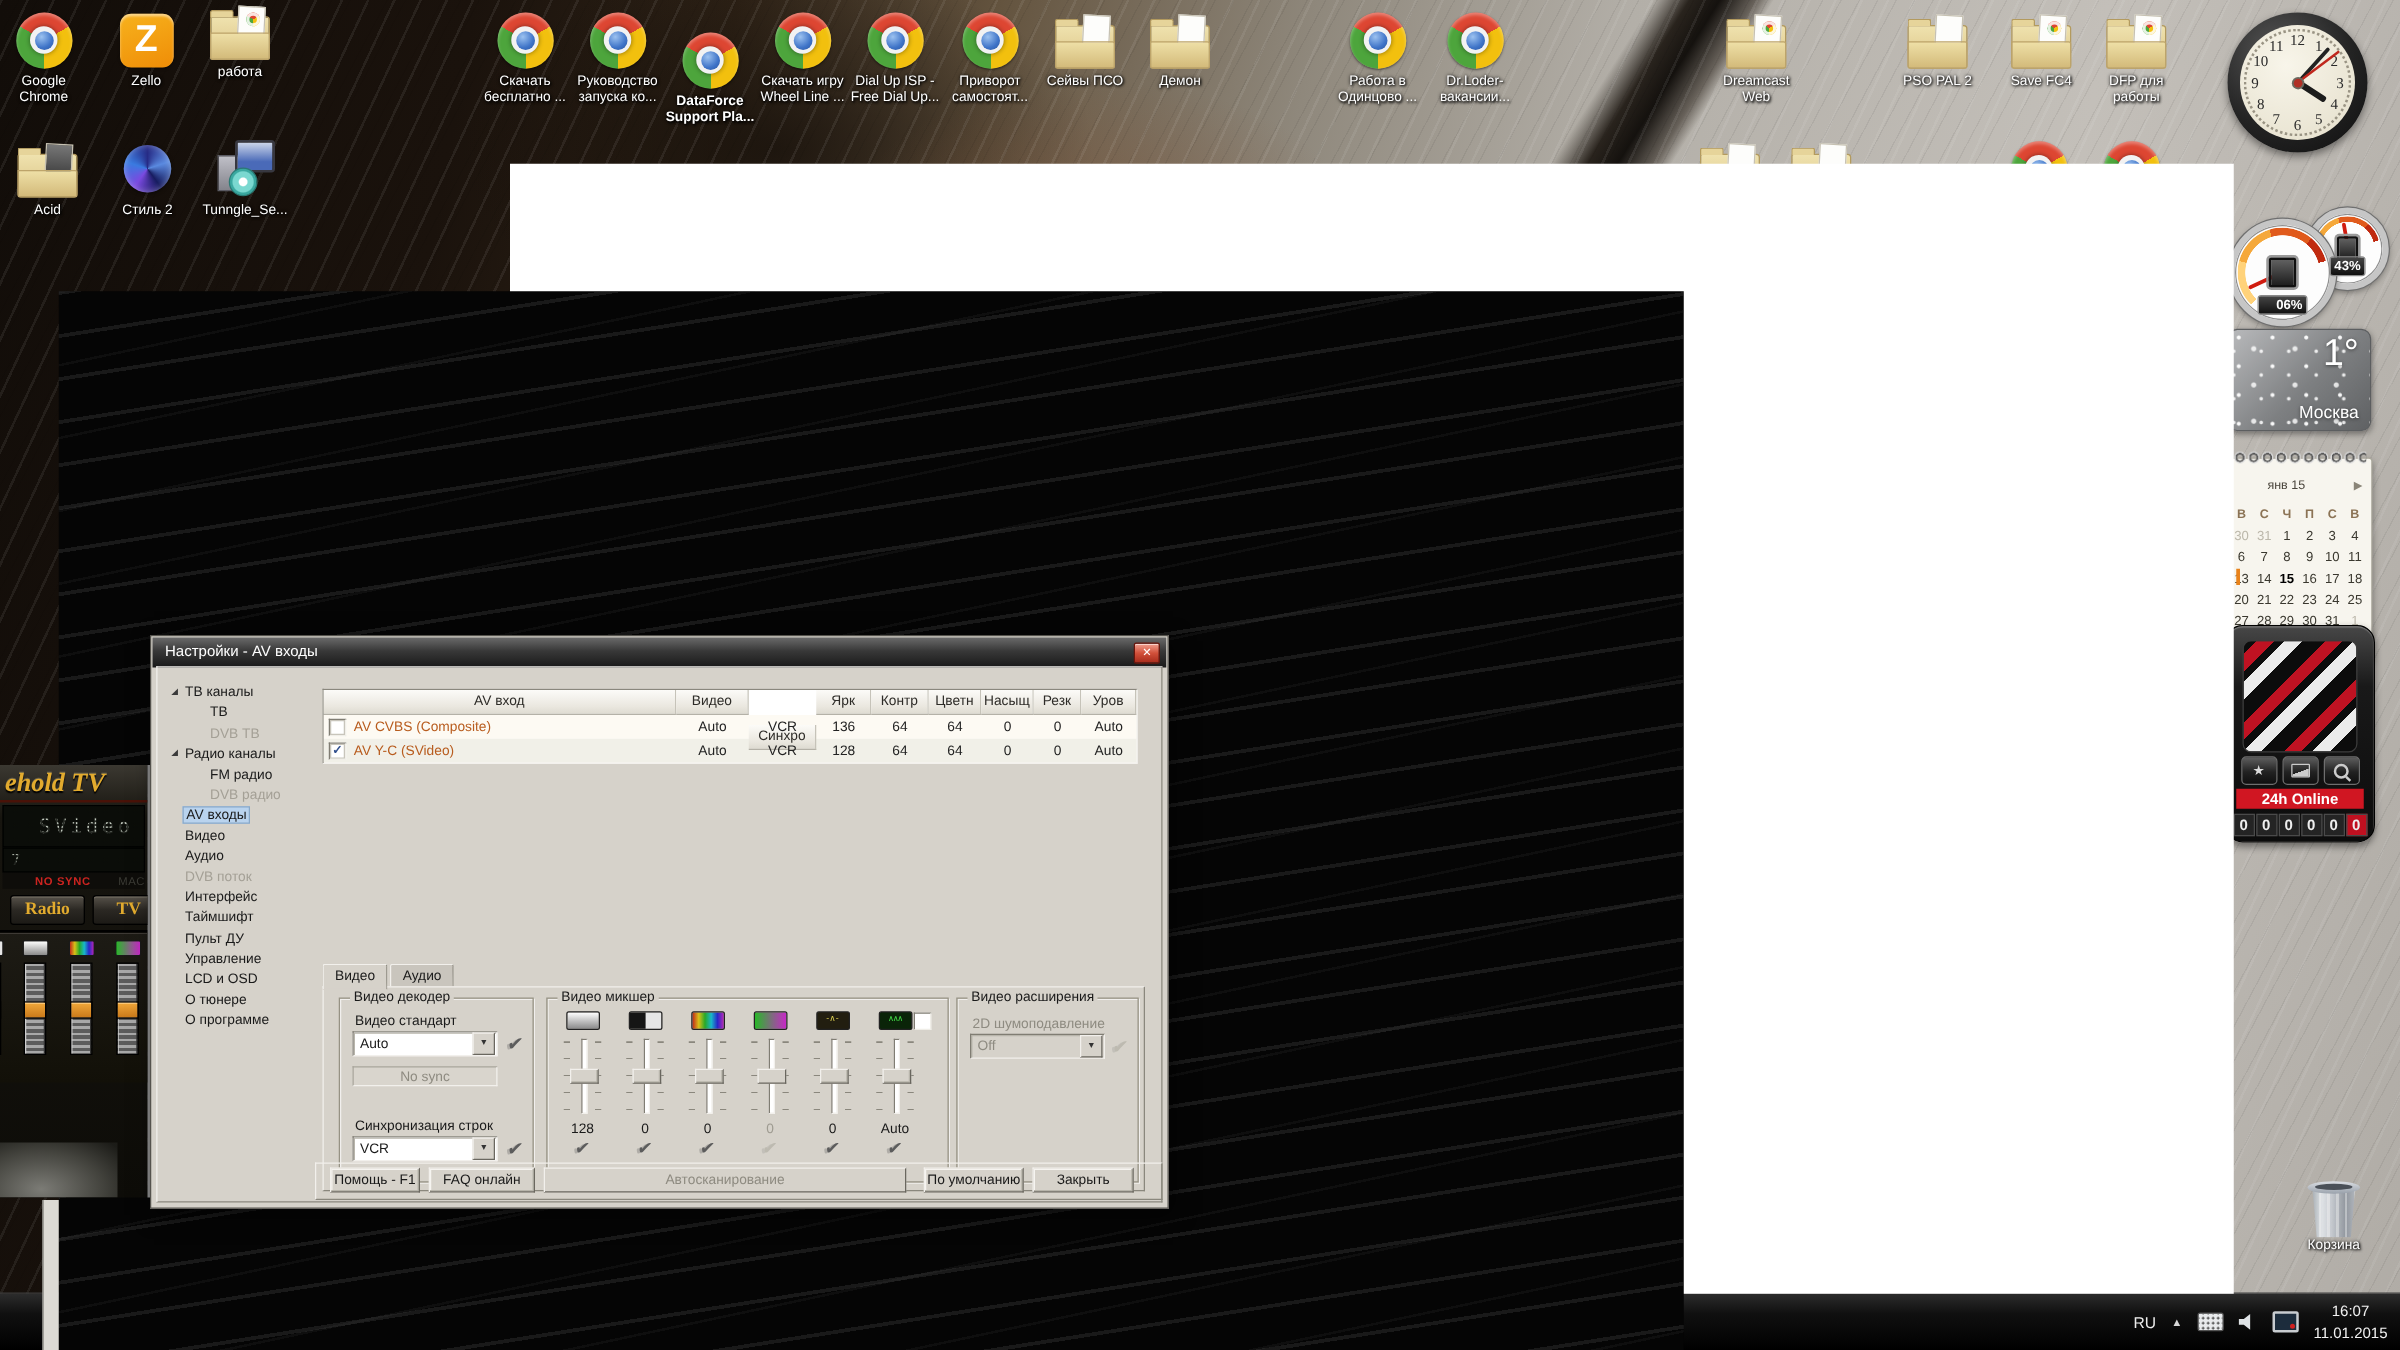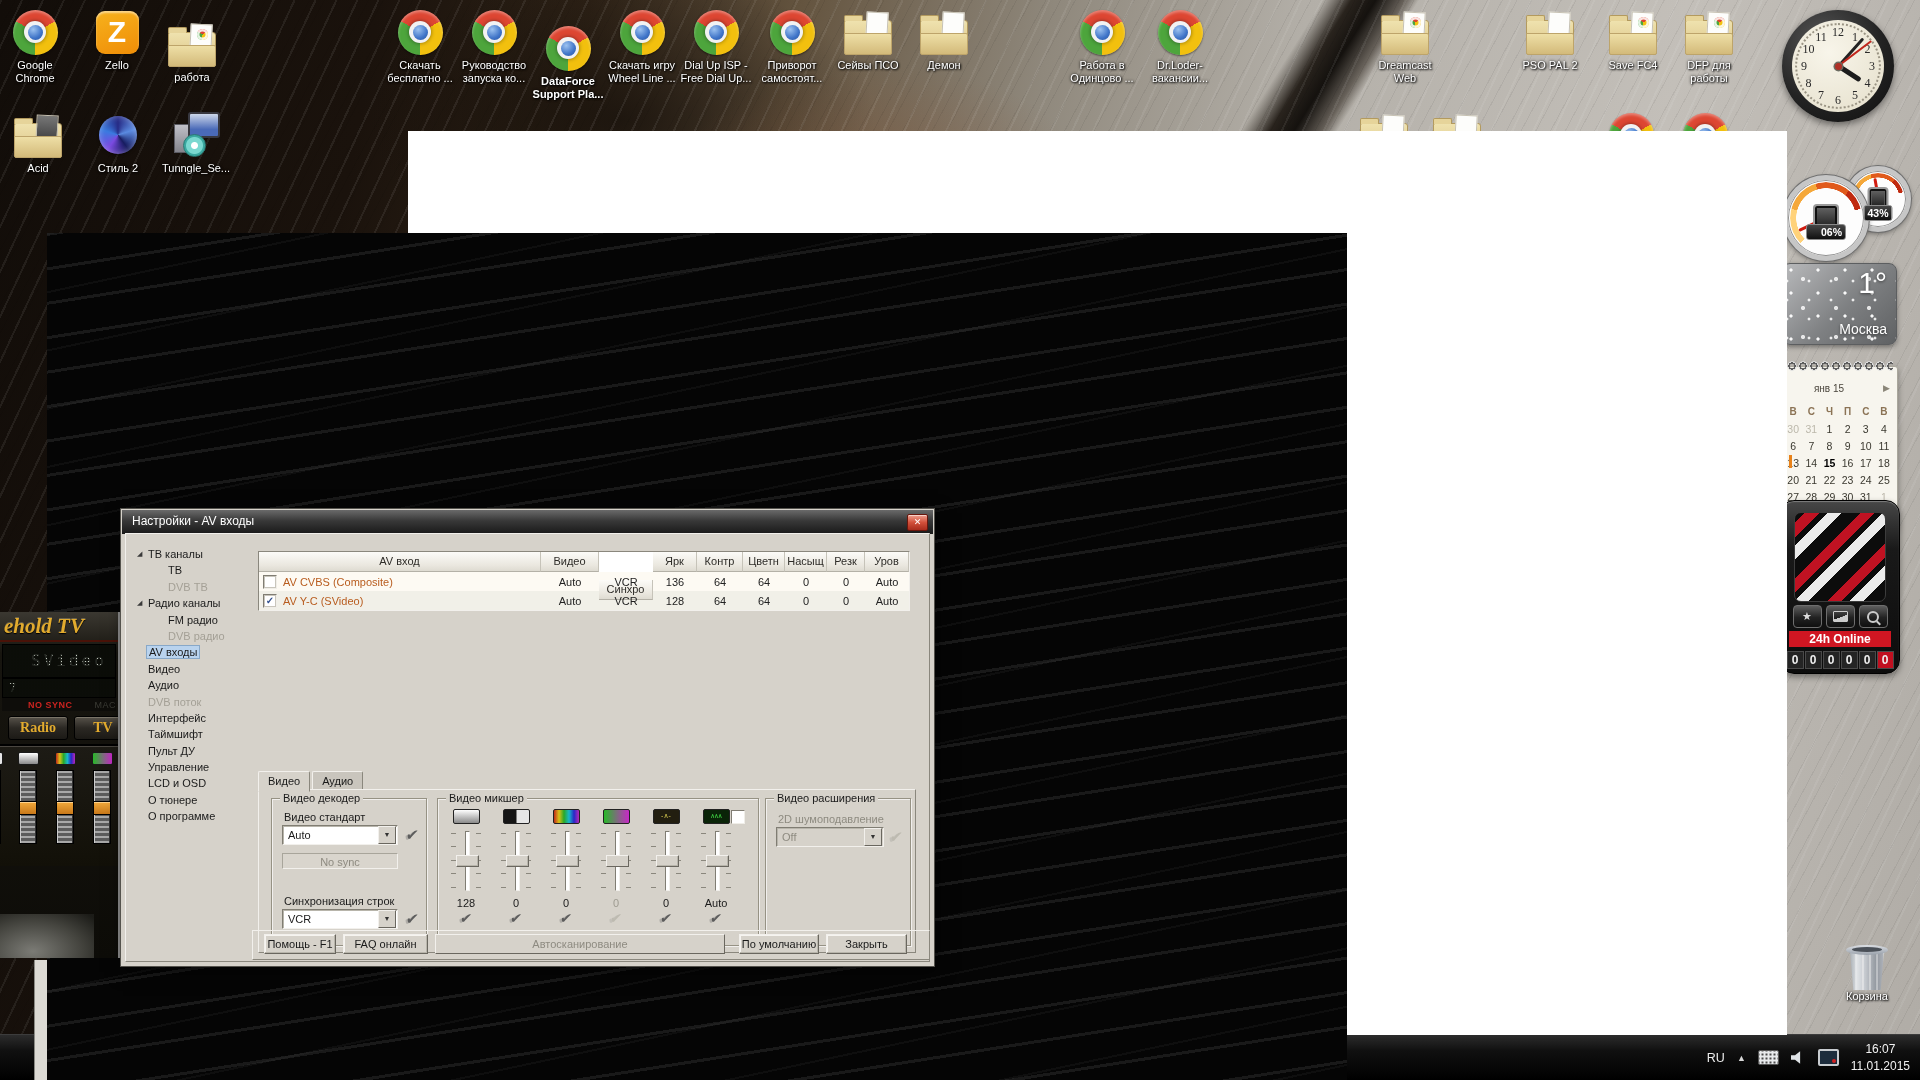--- a/index.html
+++ b/index.html
@@ -93,21 +93,21 @@
   #gauge-big .needle{height:30px;transform:rotate(-115deg);}
   #gauge-small .needle{height:21px;transform:rotate(-10deg);}
   .chip{position:absolute;left:50%;top:50%;transform:translate(-50%,-50%);
     background:linear-gradient(#606060,#1e1e1e);border:2px solid #101010;
     box-shadow:0 0 0 2px #9a9a9a;border-radius:2px;}
   #gauge-big .chip{width:18px;height:20px;}
   #gauge-small .chip{width:13px;height:16px;}
   .gauge-badge{position:absolute;left:50%;transform:translateX(-50%);z-index:3;
     background:linear-gradient(#454545,#101010);border:1px solid #8a8a8a;border-radius:3px;
     color:#fff;font-size:10.5px;font-weight:bold;padding:0 3px;line-height:14px;}
-  #gauge-big .gauge-badge{bottom:16px;padding-left:14px;}
+  #gauge-big .gauge-badge{bottom:4px;padding-left:14px;}
   #gauge-small .gauge-badge{bottom:6px;}
 
   #weather{position:absolute;left:1782px;top:263px;width:113px;height:80px;border-radius:8px;
     border:1px solid #5c5e60;box-shadow:0 2px 5px rgba(0,0,0,.4);
     background:linear-gradient(135deg,#bcbdbf,#828486 55%,#5e6062);
     background-image:
       radial-gradient(circle at 8px 6px, rgba(255,255,255,.95) 1.2px, transparent 2px),
       radial-gradient(circle at 20px 15px, rgba(255,255,255,.8) 1.6px, transparent 2.5px),
       radial-gradient(circle at 4px 17px, rgba(255,255,255,.85) 1px, transparent 1.8px),
       linear-gradient(135deg,#b9babc,#7e8082 55%,#5f6163);
@@ -338,21 +338,21 @@
 Chrome</div>
       </div>
       <div class="desk-icon" style="left: 79px; top: 8px;">
         <div class="icon-gfx">
           <div class="ic-zello">
             <div class="z-letter">Z</div>
           </div>
         </div>
         <div class="icon-label">Zello</div>
       </div>
-      <div class="desk-icon" style="left: 154px; top: 20px;">
+      <div class="desk-icon" style="left: 154px; top: 1px;">
         <div class="icon-gfx">
           <div class="ic-folder">
             <div class="fold-paper"></div>
             <div class="fold-mark"></div>
             <div class="fold-front"></div>
           </div>
         </div>
         <div class="icon-label">работа</div>
       </div>
       <div class="desk-icon" style="left: 382px; top: 8px;">

